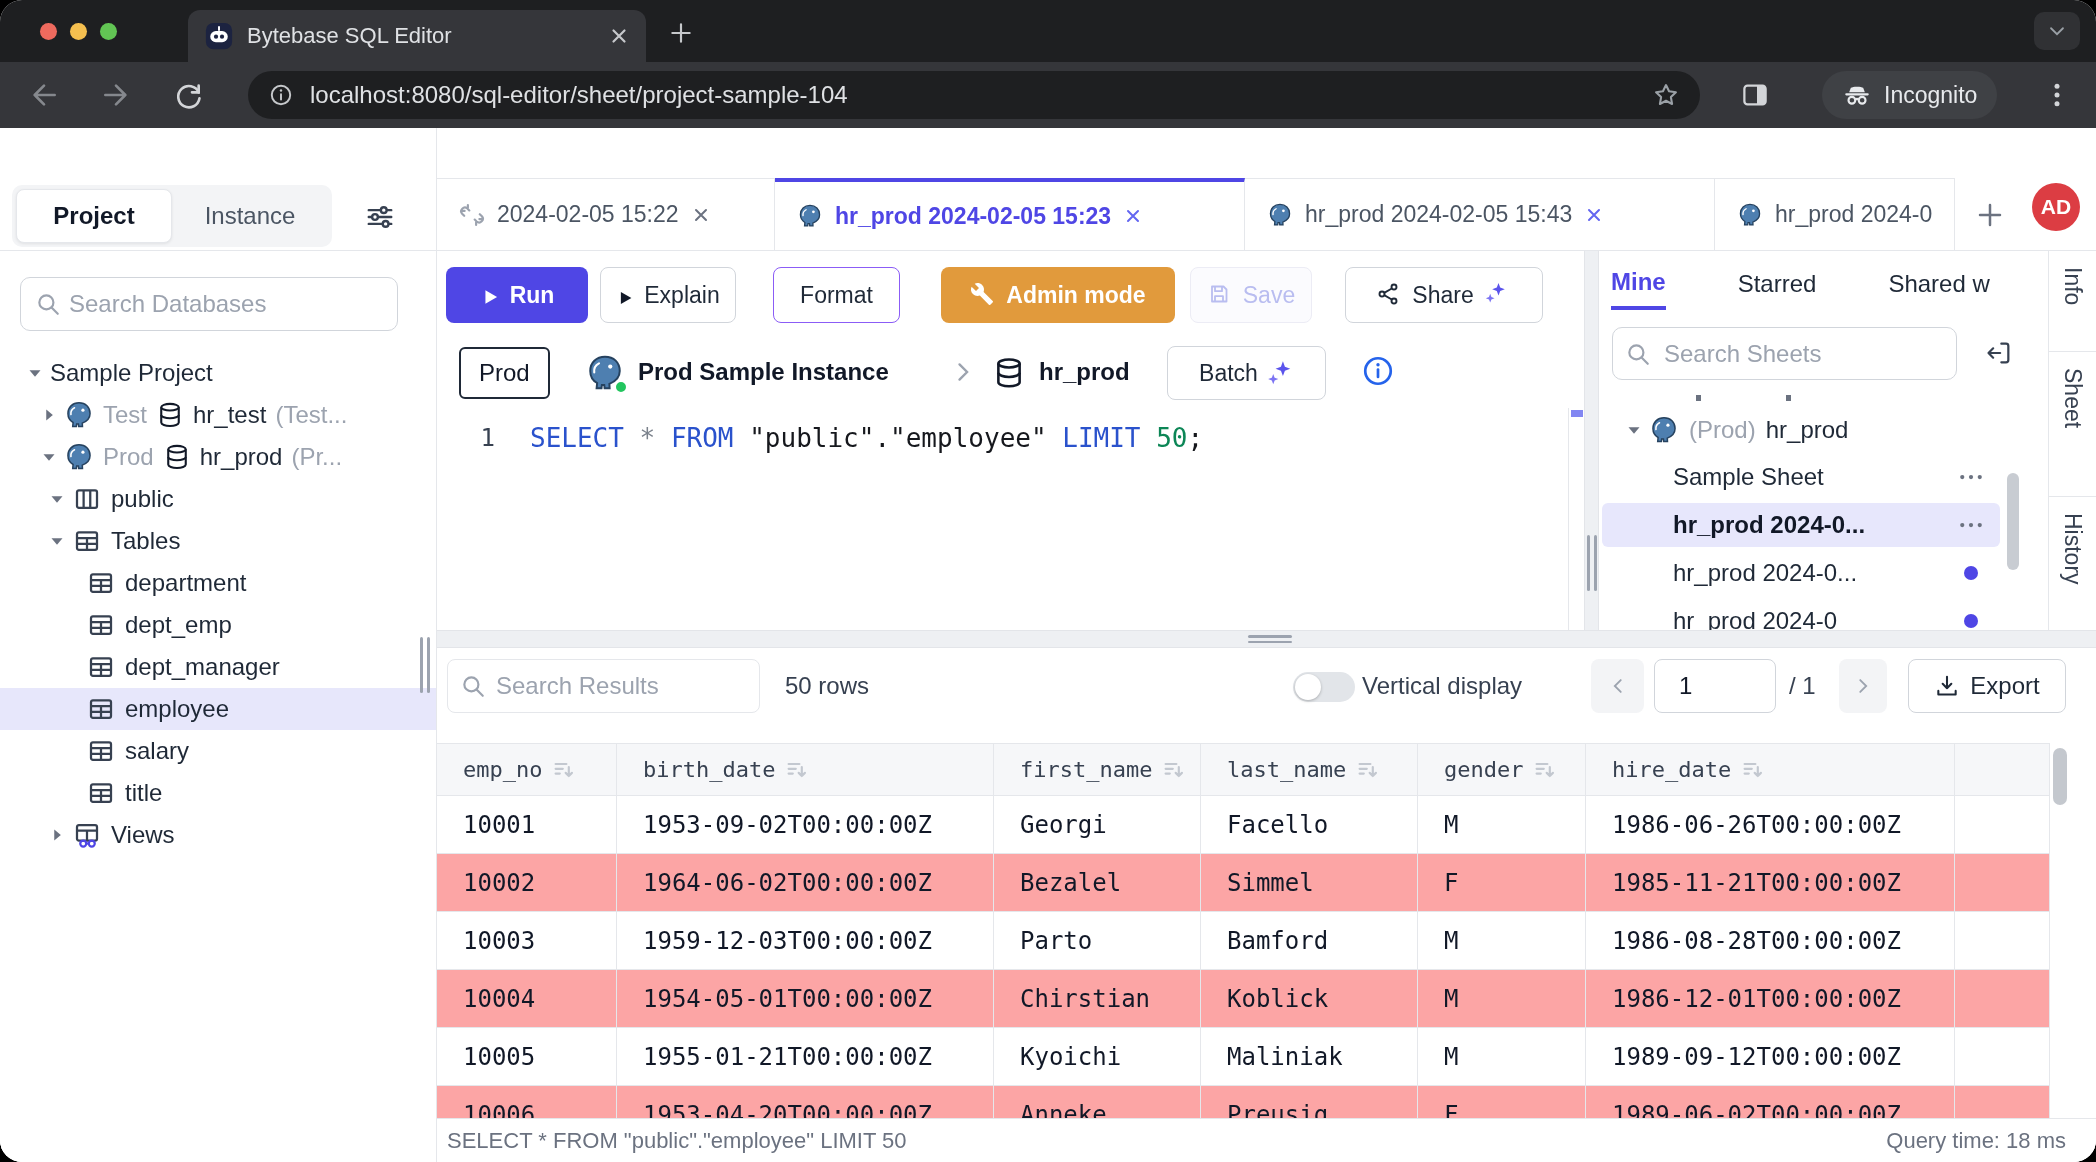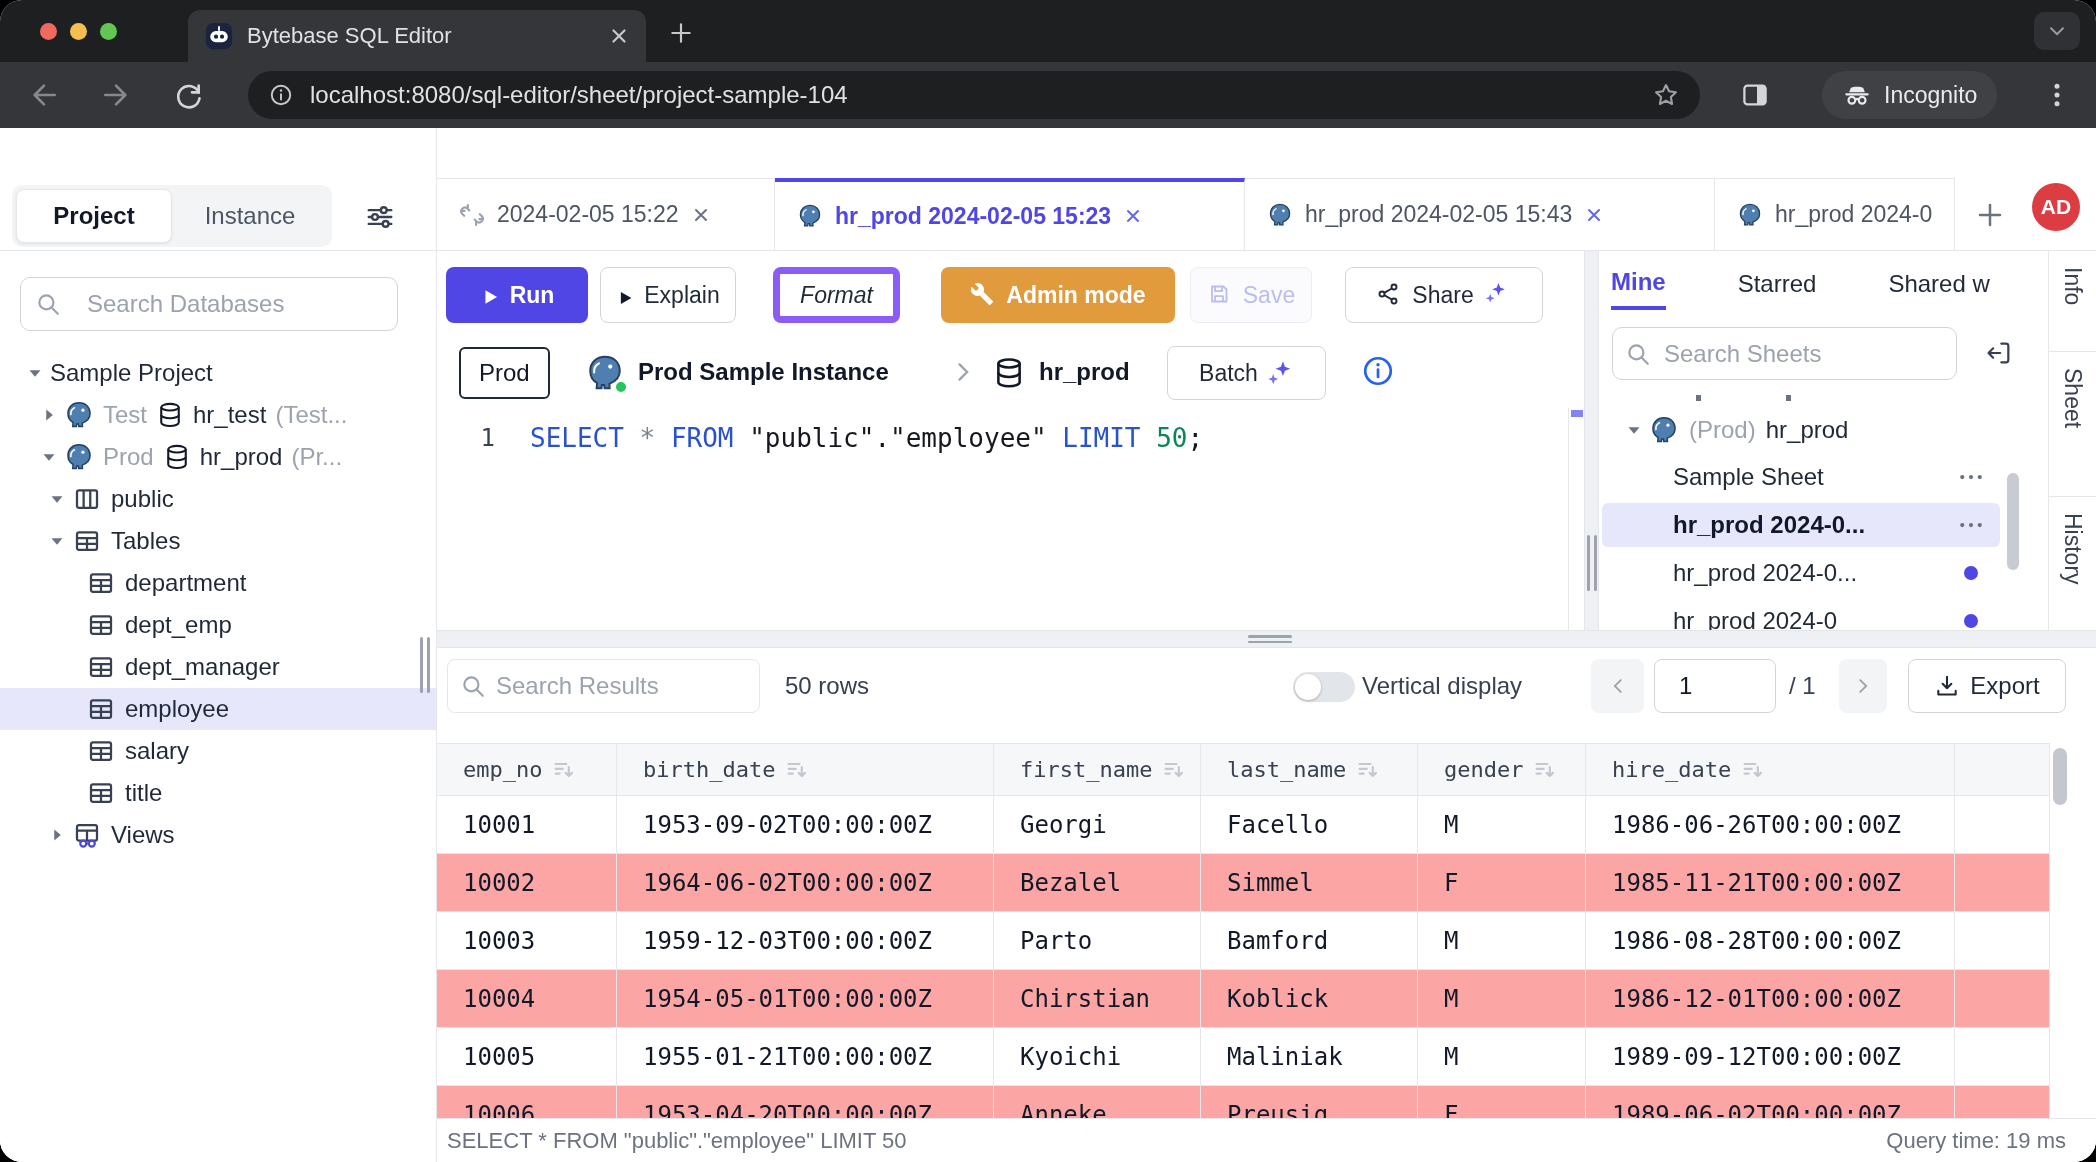--- a/index.html
+++ b/index.html
@@ -35,21 +35,21 @@
   .app { position:absolute; left:0; top:128px; width:2096px; height:1034px; background:#fff; }
   .ic { display:inline-flex; } .ic svg { width:100%; height:100%; }
 
   
   .sidebar { position:absolute; left:0; top:0; width:437px; height:100%; border-right:1px solid #e5e7eb; background:#fff; }
   .sb-head { position:absolute; left:0; top:0; width:100%; height:123px; border-bottom:1px solid #e5e7eb; }
   .seg { position:absolute; left:12px; top:57px; width:320px; height:62px; background:#f3f4f6; border-radius:10px; padding:4px; display:flex; }
   .seg-item { width:156px; height:54px; display:flex; align-items:center; justify-content:center; font-size:24px; color:#4b5563; border-radius:8px;text-align:right; }
   .seg-item.active { background:#fff; border:1px solid #e5e7eb; box-shadow:0 1px 3px rgba(0,0,0,.08); color:#111827; font-weight:bold; }
   .sb-filter { position:absolute; left:365px; top:74px; width:30px; height:30px; color:#374151; }
-  .sb-search { position:absolute; left:20px; top:149px; width:378px; height:54px; border:1px solid #d1d5db; border-radius:10px; display:flex; align-items:center; padding:0 14px; gap:26px; background:#fff; }
+  .sb-search { position:absolute; left:20px; top:149px; width:378px; height:54px; border:1px solid #d1d5db; border-radius:10px; display:flex; align-items:center; padding:0 14px; gap:8px; background:#fff; }
   .sb-search svg, .sp-search svg, .rs-search svg { width:26px; height:26px; color:#9ca3af; flex:0 0 auto; }
   .sb-search input, .sp-search input, .rs-search input { border:0; outline:0; font-size:24px; color:#111827; width:100%; font-family:"Liberation Sans",sans-serif; }
   .sb-search input::placeholder, .sp-search input::placeholder, .rs-search input::placeholder { color:#9ca3af; }
   .tree { position:absolute; left:0; top:224px; width:100%; }
   .trow { height:42px; display:flex; align-items:center; white-space:nowrap; overflow:hidden; font-size:24px; }
   .trow.selected { background:#e7e7fb; }
   .caret-slot { width:26px; height:26px; color:#6b7280; flex:0 0 auto; display:flex; align-items:center; }
   .caret-slot svg { width:22px; height:22px; }
   .t-ic { width:30px; height:30px; margin-right:9px; flex:0 0 auto; }
   .tone-dark { color:#1f2937; } .tone-muted { color:#9ca3af; }
@@ -69,21 +69,21 @@
   .ic26 { width:26px; height:26px; flex:0 0 auto; }
   .plus-tab { position:absolute; left:1538px; bottom:20px; width:30px; height:30px; color:#6b7280; }
   .avatar { position:absolute; right:16px; top:55px; width:48px; height:48px; border-radius:50%; background:#dc3d43; color:#fff; font-size:21px; font-weight:bold; display:flex; align-items:center; justify-content:center; }
 
   
   .toolbar { position:absolute; left:437px; top:123px; width:1659px; height:89px; background:#fff; }
   .btn { position:absolute; top:16px; height:56px; border-radius:8px; display:flex; align-items:center; justify-content:center; gap:10px; font-size:23px; }
   .btn svg { width:24px; height:24px; }
   .btn-run { left:9px; width:142px; background:#4f46e5; color:#fff; font-weight:bold; }
   .btn-explain { left:163px; width:136px; border:1px solid #d1d5db; color:#1f2937; }
-  .btn-format { left:336px; width:127px; border:7px solid #8b5cf6; color:#1f2937;font-style:italic; }
+  .btn-format { left:336px; width:127px; border:1px solid #8b5cf6; color:#1f2937; }
   .btn-admin { left:504px; width:234px; background:#e19a3c; color:#fff; font-weight:bold; }
   .btn-save { left:753px; width:122px; background:#fbfbfe; border:1px solid #ececf5; color:#b9bdf0; }
   .btn-share { left:908px; width:198px; border:1px solid #d1d5db; color:#1f2937; }
   .spark { width:28px; height:28px; }
 
   
   .crumbs { position:absolute; left:437px; top:212px; width:1659px; height:68px; background:#fff; }
   .crumbs > * { position:absolute; }
   .env-chip { left:22px; top:7px; height:52px; padding:0 18px; border:2px solid #1f2937; border-radius:6px; display:flex; align-items:center; font-size:24px; color:#111827; }
   .bc-pg { left:148px; top:13px; width:40px; height:40px; }
@@ -904,17 +904,17 @@
             <div class="rt-cell" style="width: 168px;">F</div>
             <div class="rt-cell" style="width: 369px;">1989-06-02T00:00:00Z</div>
             <div class="rt-cell" style="width: 95px;"></div>
           </div>
         </div>
       <div class="rt-scroll"></div>
     </div>
 
     <div class="statusbar">
       <span class="st-left">SELECT * FROM "public"."employee" LIMIT 50</span>
-      <span class="st-right">Query time: 19 ms</span>
+      <span class="st-right">Query time: 18 ms</span>
     </div>
 
   </div>
 </div>
 
 </body></html>

